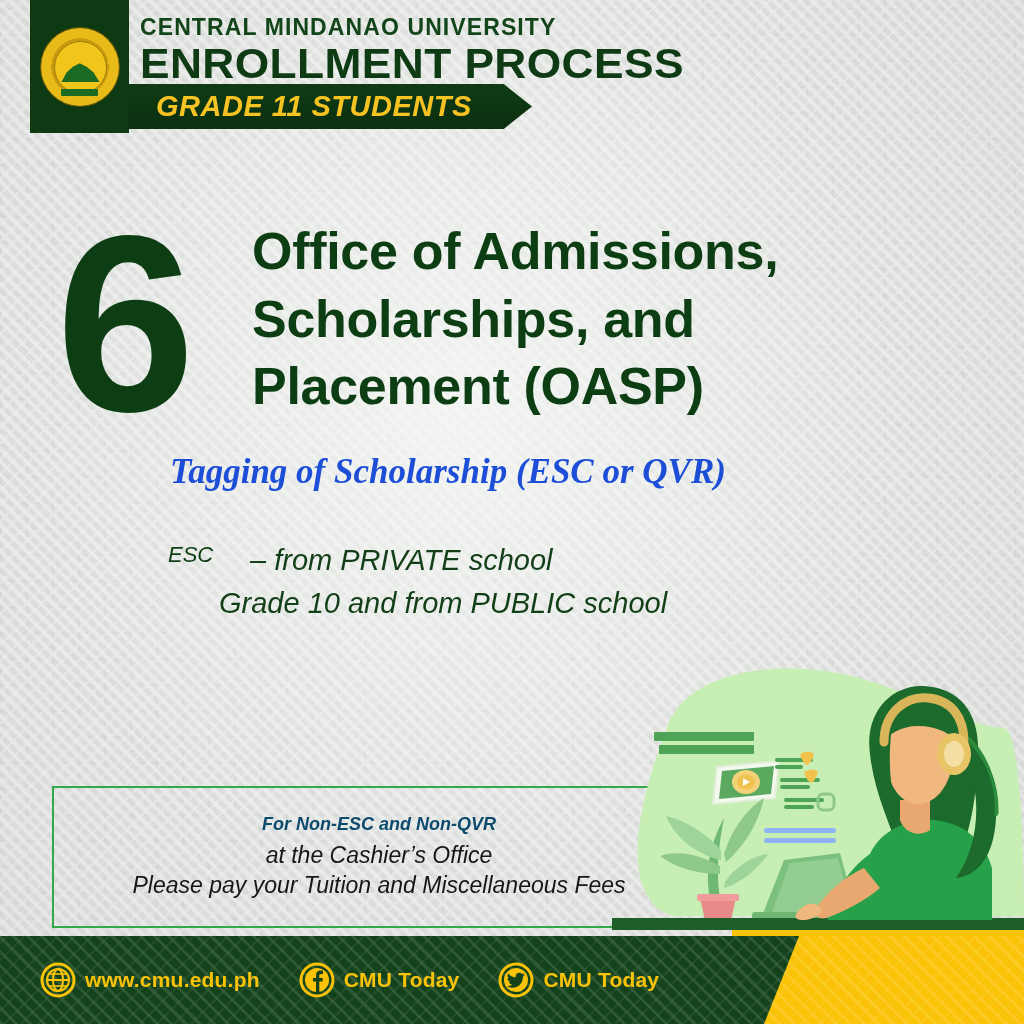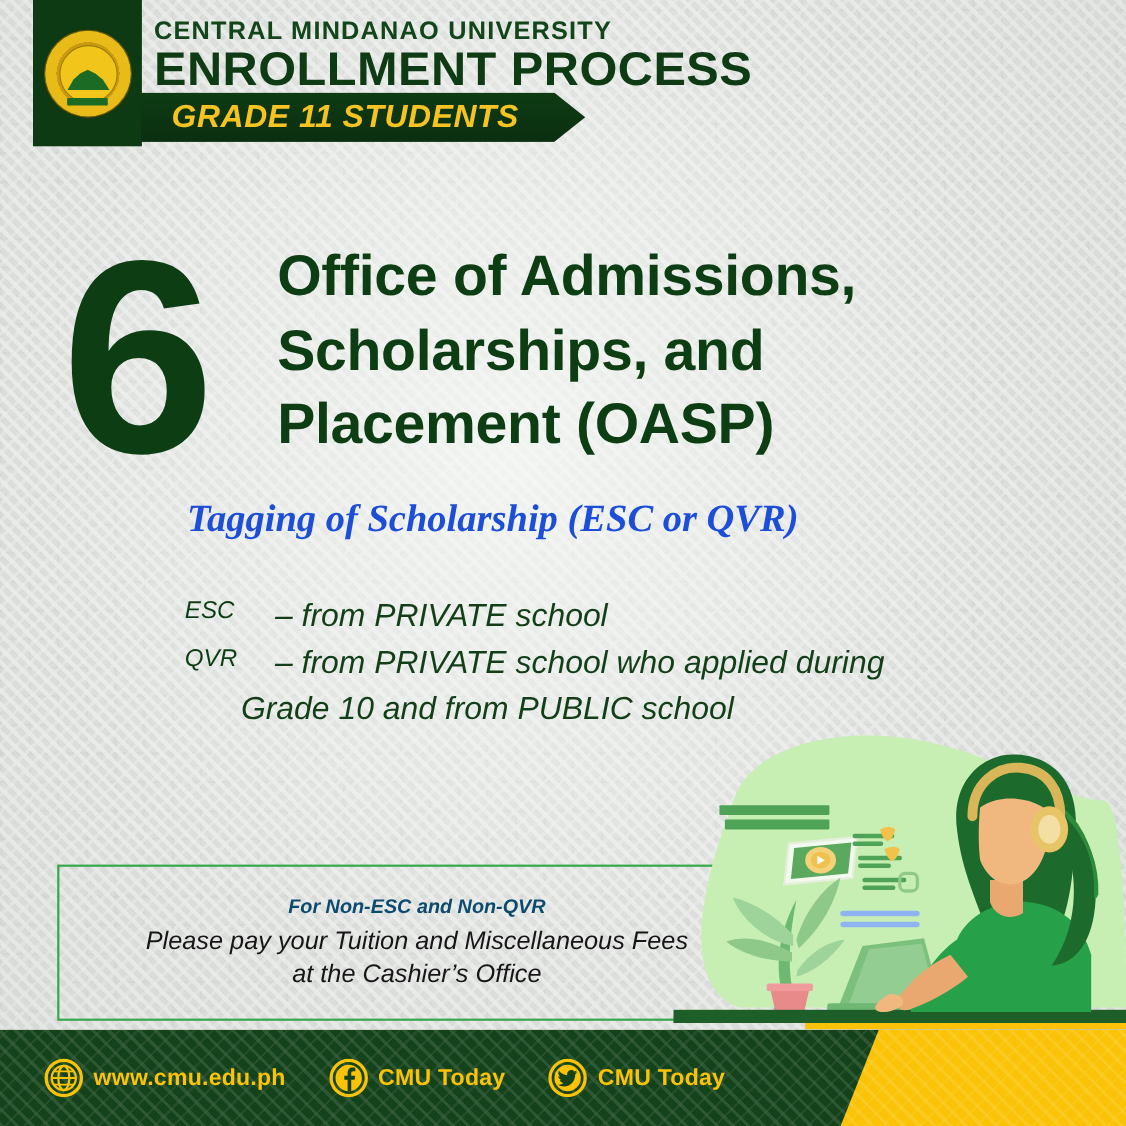--- a/index.html
+++ b/index.html
@@ -191,31 +191,27 @@
 
   <div class="step-num">6</div>
   <div class="title">Office of Admissions, Scholarships, and Placement (OASP)</div>
   <div class="subtitle">Tagging of Scholarship (ESC or QVR)</div>
 
   <div class="defs">
     <div class="def-row">
       <div class="def-key">ESC</div>
       <div class="def-val">– from PRIVATE school</div>
     </div>
-    <div class="def-row">
-      <div class="def-key">QVR</div>
-      <div class="def-val">– from PRIVATE school who applied during</div>
-    </div>
     <div class="def-cont">Grade 10 and from PUBLIC school</div>
   </div>
 
   <div class="note-box">
     <div class="note-title">For Non-ESC and Non-QVR</div>
+    <div class="note-body">at the Cashier’s Office</div>
     <div class="note-body">Please pay your Tuition and Miscellaneous Fees</div>
-    <div class="note-body">at the Cashier’s Office</div>
   </div>
 
   <div class="illus">
     <svg width="412" height="268" viewBox="0 0 412 268">
 
       <path d="M55,60 C70,10 150,-10 230,6 C300,20 340,56 392,60 C412,62 412,240 412,248 L60,248 C10,230 20,150 55,60 Z" fill="#c7efb4"></path>
 
       <rect x="42" y="64" width="100" height="9" rx="1" fill="#4fa356"></rect>
       <rect x="47" y="77" width="95" height="9" rx="1" fill="#4fa356"></rect>
 

